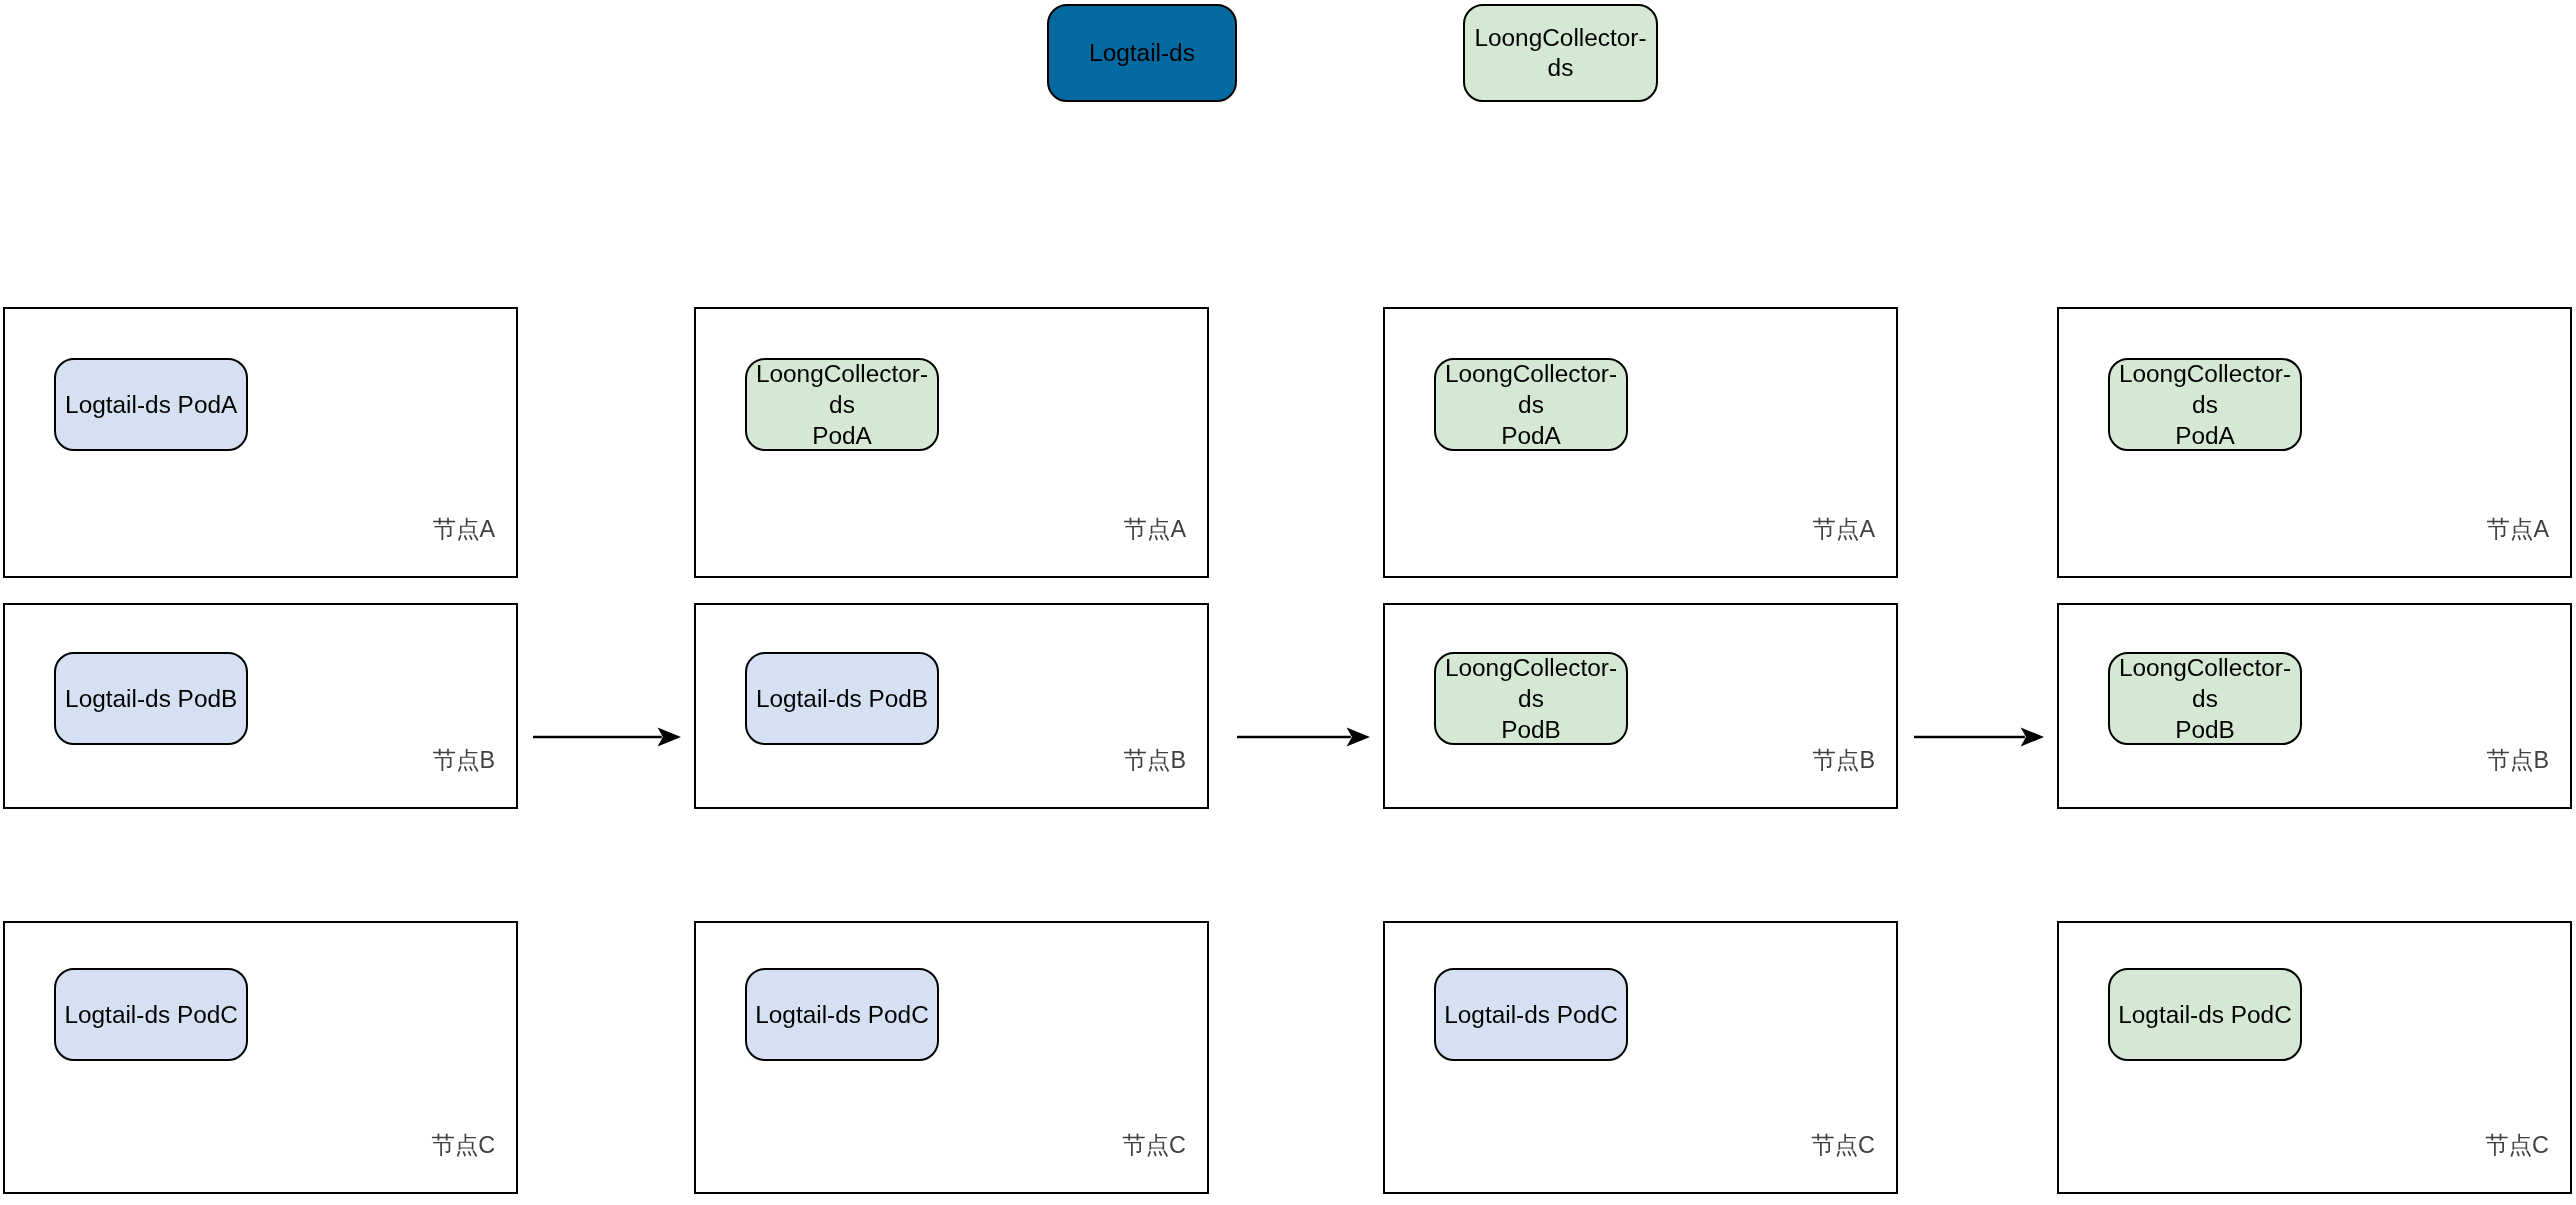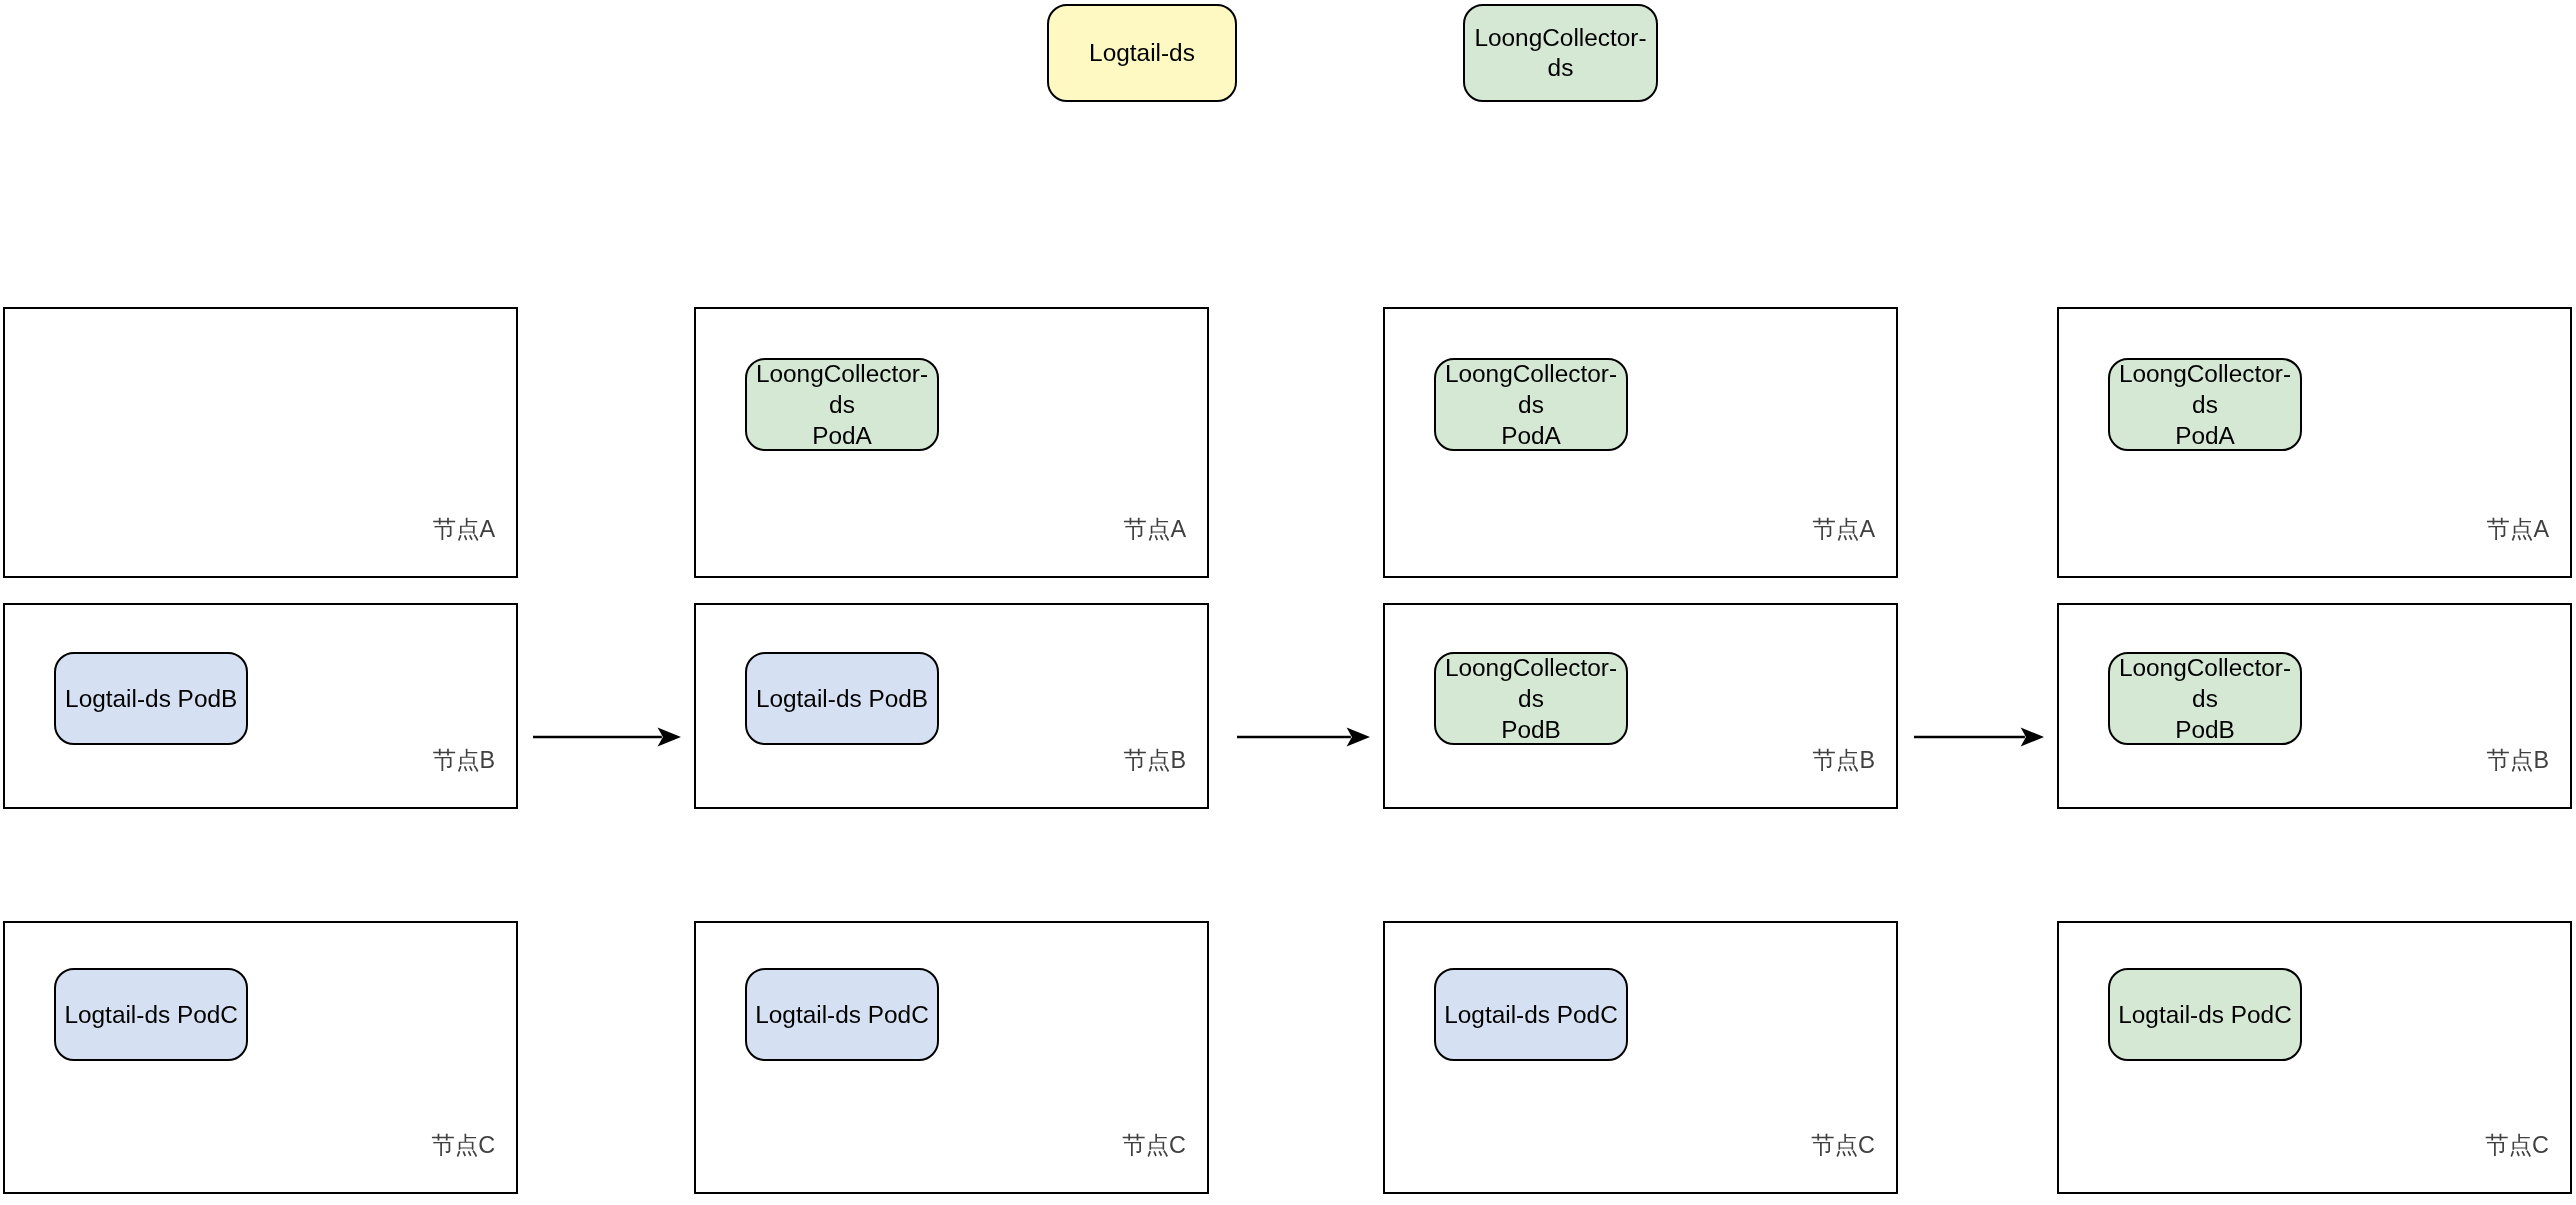--- a/index.html
+++ b/index.html
@@ -72,25 +72,26 @@
     position: absolute;
     height: 32px;
     display: block;
   }
 </style>
 </head>
 <body>
 
 <div id="canvas">
   <div id="legend-layer">
-      <div class="legend-box" style="left: 1047px; top: 4.2px; width: 190px; height: 98px; background: #fef9c3;">Logtail-ds</div>
+      <div class="legend-box" style="left: 1047px; top: 4.2px; width: 190px; height: 98px; background: #0369a1;">Logtail-ds</div>
       <div class="legend-box" style="left: 1463px; top: 4.2px; width: 195px; height: 98px; background: rgb(213, 232, 212);">LoongCollector-ds</div>
     </div>
   <div id="columns-layer">
       <div class="node-box" style="left: 3.2px; top: 307px; width: 515px; height: 271px;">
+        <div class="pod-box" style="left: 49px; top: 49px; width: 194px; height: 93px; background: rgb(213, 225, 242);">Logtail-ds PodA</div>
         <div class="node-label">节点A</div>
       </div>
       <div class="node-box" style="left: 3.2px; top: 603px; width: 515px; height: 206px;">
         <div class="pod-box" style="left: 49px; top: 47px; width: 194px; height: 93px; background: rgb(213, 225, 242);">Logtail-ds PodB</div>
         <div class="node-label">节点B</div>
       </div>
       <div class="node-box" style="left: 3.2px; top: 921px; width: 515px; height: 273px;">
         <div class="pod-box" style="left: 49px; top: 45px; width: 194px; height: 93px; background: rgb(213, 225, 242);">Logtail-ds PodC</div>
         <div class="node-label">节点C</div>
       </div>

